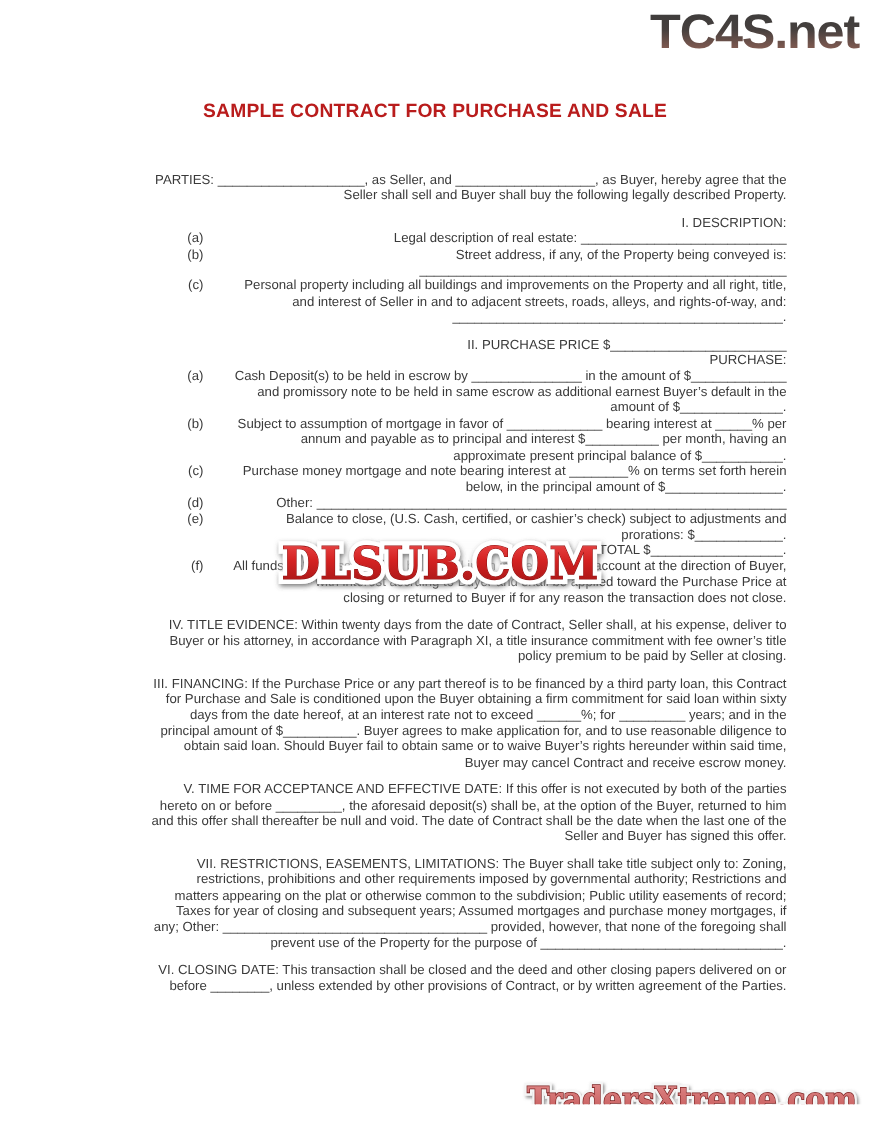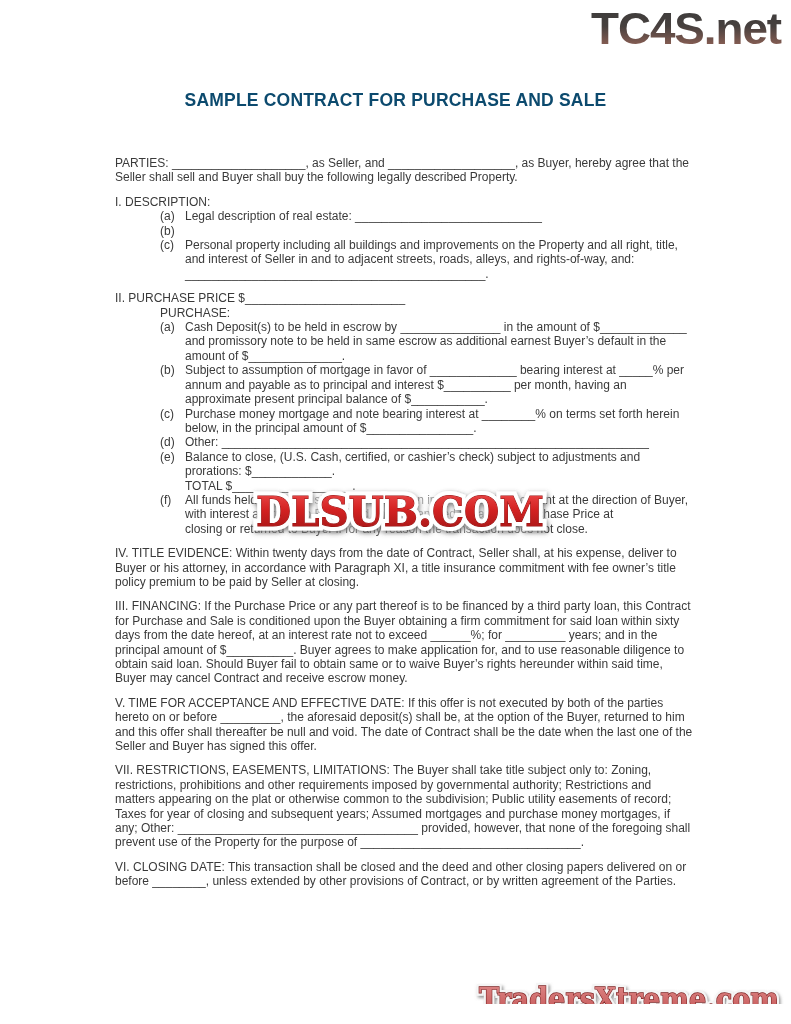--- a/index.html
+++ b/index.html
@@ -15,29 +15,30 @@
   .title {
     position: absolute;
     top: 90px;
     left: 0;
     width: 100%;
     margin: 0;
     text-align: center;
     font-size: 17.5px;
     font-weight: bold;
     letter-spacing: 0.2px;
-    color: #0c4a6e;
+    color: #b91c1c;
   }
   .body {
     position: absolute;
     left: 115px;
     top: 156px;
     width: 600px;
     font-size: 12px;
     line-height: 14.4px;
+    text-align: right;
   }
   .para { white-space: pre-wrap; margin: 0 0 10px 0; }
   .para:last-child { margin-bottom: 0; }
   .section { margin: 0 0 10px 0; }
   .heading { white-space: pre-wrap; }
   .sub { padding-left: 45px; }
   .li { display: flex; align-items: flex-start; }
   .li .marker { flex: 0 0 25px; margin-left: 45px; }
   .li .itext { flex: 1; white-space: pre-wrap; }
   .wm-top { position: absolute; top: 2px; right: 6px; }
@@ -69,20 +70,22 @@
 Seller shall sell and Buyer shall buy the following legally described Property.</p>
 
     <div class="section">
       <div class="heading">I. DESCRIPTION:</div>
       <div class="li">
         <span class="marker">(a)</span>
         <span class="itext">Legal description of real estate: ____________________________</span>
       </div>
       <div class="li">
         <span class="marker">(b)</span>
+        <span class="itext">Street address, if any, of the Property being conveyed is:
+__________________________________________________</span>
       </div>
       <div class="li">
         <span class="marker">(c)</span>
         <span class="itext">Personal property including all buildings and improvements on the Property and all right, title,
 and interest of Seller in and to adjacent streets, roads, alleys, and rights-of-way, and:
 _____________________________________________.</span>
       </div>
     </div>
 
     <div class="section">

